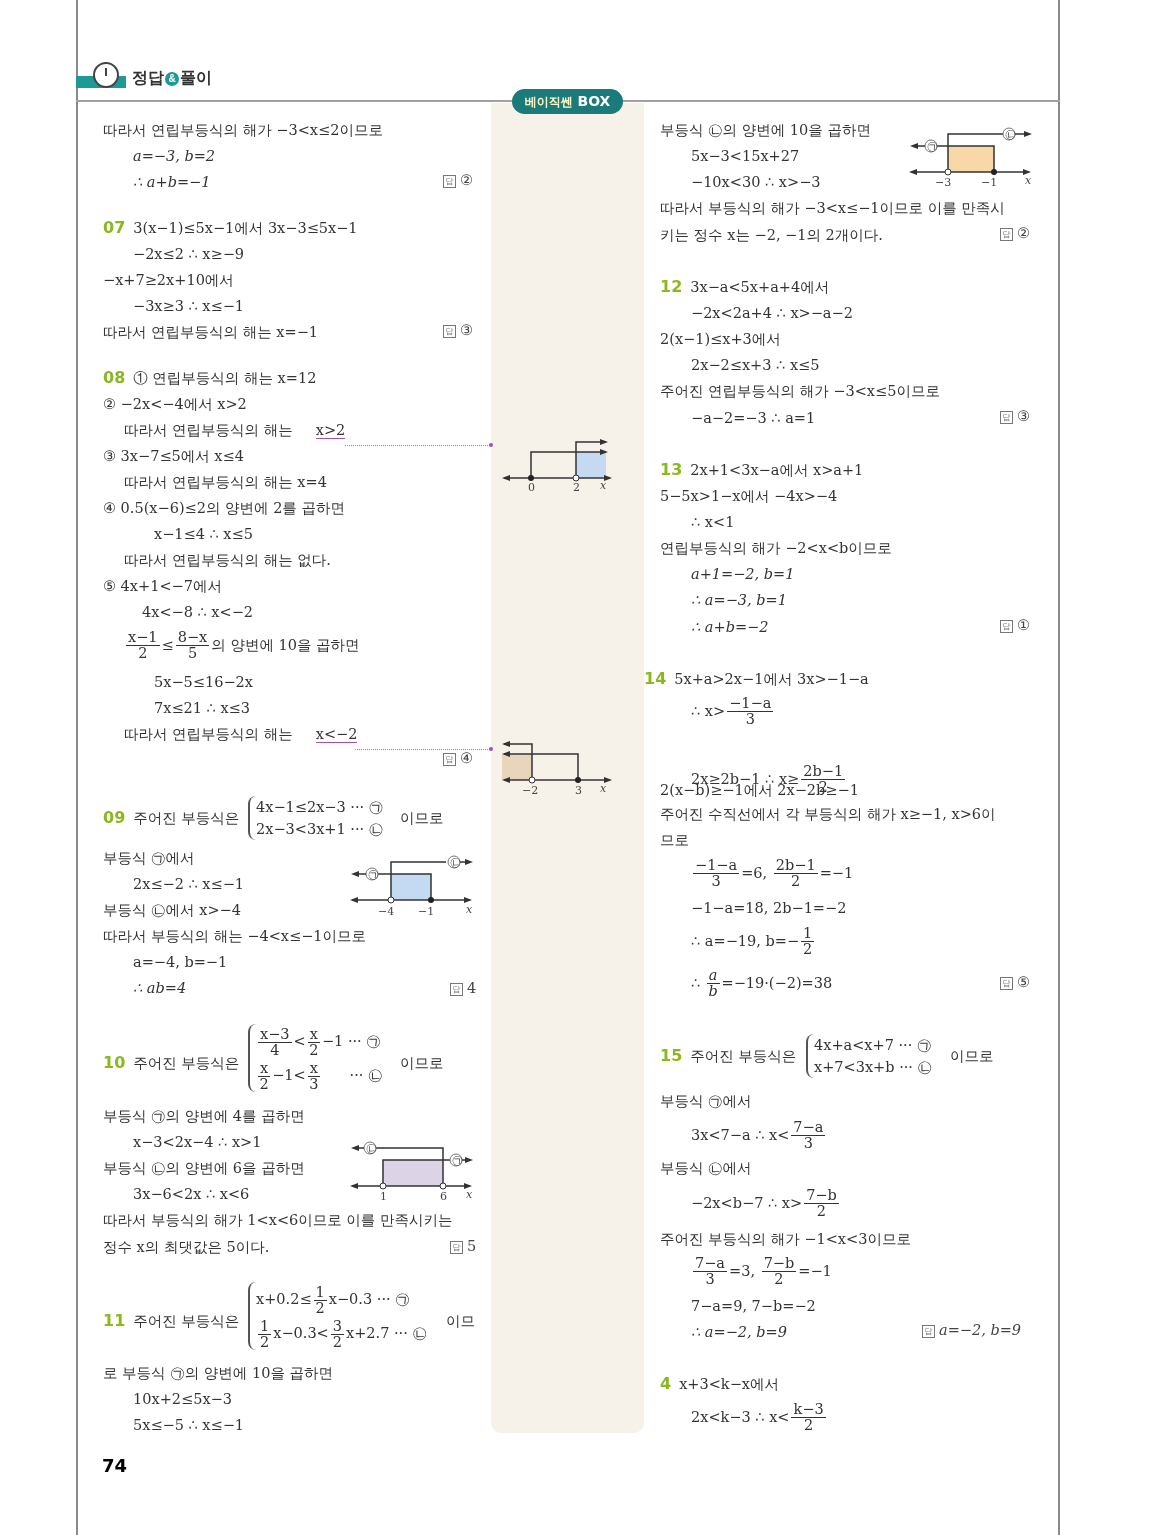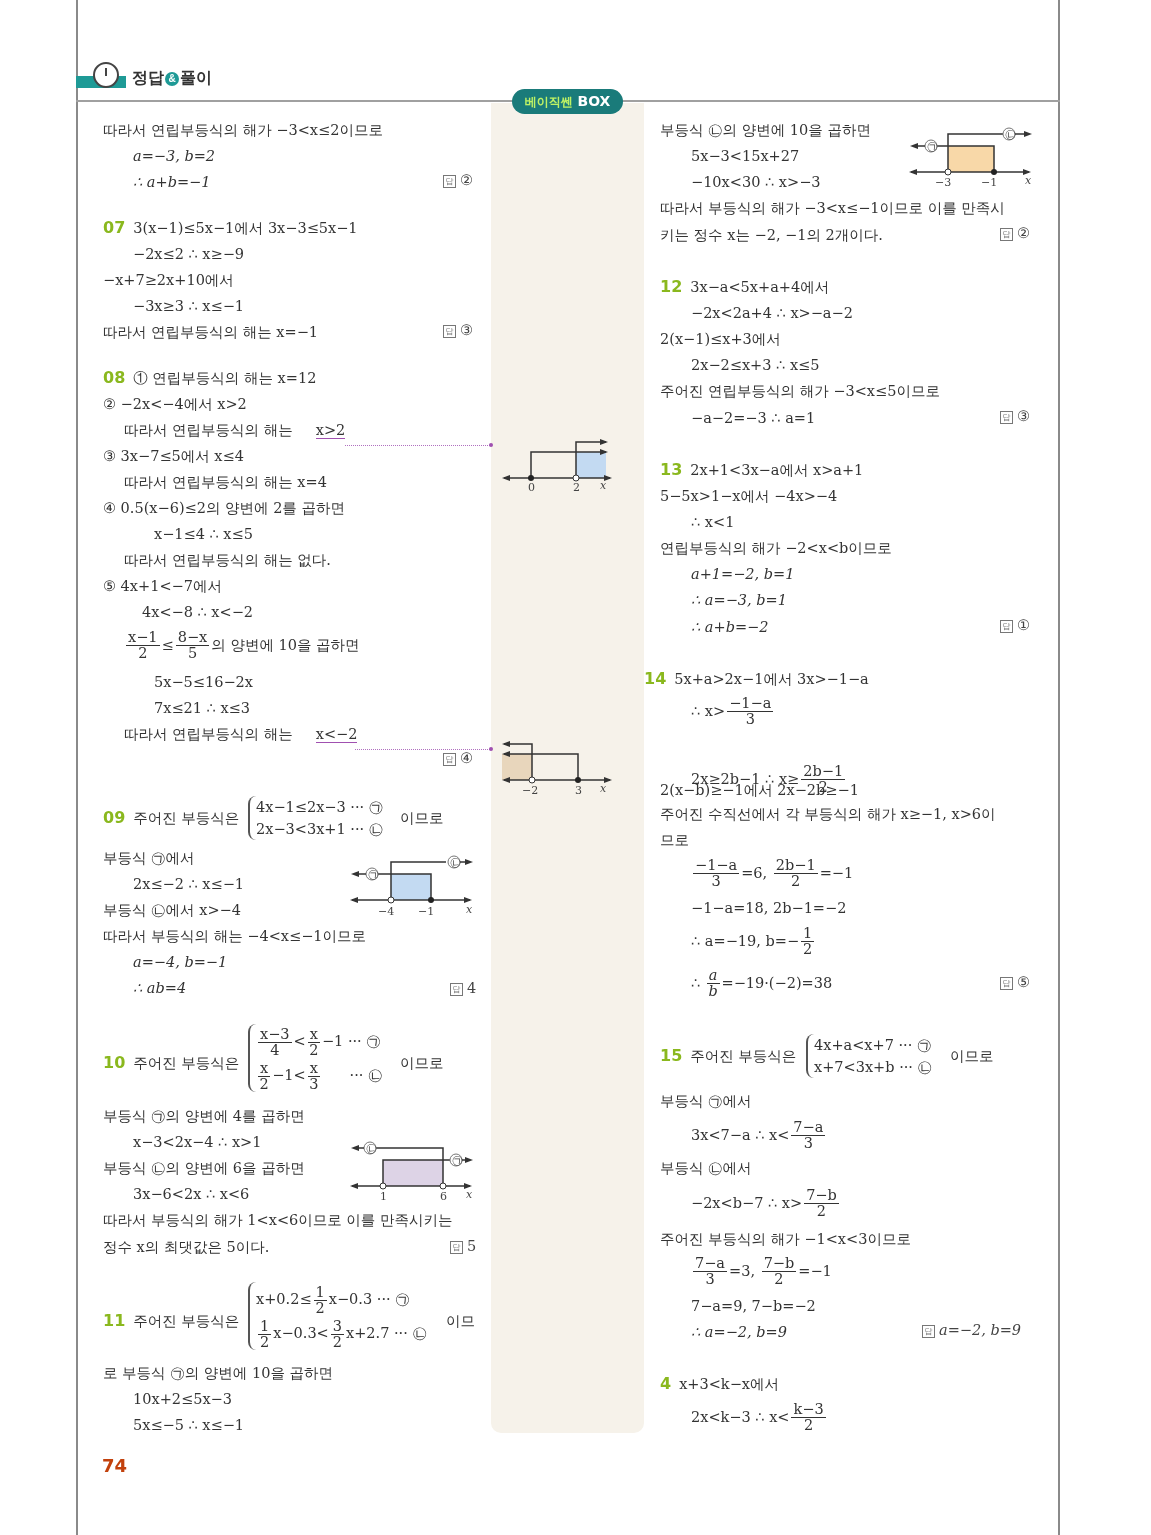--- a/index.html
+++ b/index.html
@@ -10,34 +10,34 @@
   .vline-right { left: 1058px; top: 0; width: 2px; height: 1535px; background: #8a8a8a; }
   .hrule { left: 76px; top: 100px; width: 984px; height: 2px; background: #a0a0a0; }
   .teal-bar { left: 76px; top: 76px; width: 50px; height: 12px; background: #1e9a96; }
   .clock { left: 93px; top: 62px; width: 22px; height: 22px; border: 2px solid #444; border-radius: 50%; background: #fff; }
   .clock::after { content: ""; position: absolute; left: 10px; top: 4px; width: 2px; height: 8px; background: #444; }
   .header-title { left: 132px; top: 68px; font-family: Liberation Sans, sans-serif; font-weight: bold; font-size: 16px; color: #333; }
   .header-title .amp { display: inline-block; width: 14px; height: 14px; border-radius: 50%; background: #1e9a96; color: #fff; font-size: 10px; text-align: center; line-height: 14px; margin: 0 1px; vertical-align: 1px; }
   .box-col { left: 491px; top: 103px; width: 153px; height: 1330px; background: #f6f2ea; border-radius: 0 0 10px 10px; }
   .box-badge { left: 512px; top: 89px; width: 111px; height: 25px; background: #1a7b7a; border-radius: 13px; color: #fff; text-align: center;
                font-family: "DejaVu Sans", sans-serif; font-weight: bold; font-size: 14px; line-height: 25px; }
-  .box-badge .ko { color: #bef264; font-size: 12px; }
+  .box-badge .ko { color: #fef9c3; font-size: 12px; }
   .line { position: absolute; white-space: nowrap; line-height: 20px; }
   .num { font-family: "DejaVu Sans", sans-serif; font-weight: bold; color: #8ab81e; font-size: 16px; margin-right: 8px; }
   .ans { position: absolute; white-space: nowrap; color: #444; }
   .ans .mark { display: inline-block; width: 11px; height: 11px; border: 1px solid #777; font-size: 8px; line-height: 11px; text-align: center; margin-right: 4px; vertical-align: 1px; color: #777; }
   .frac { display: inline-block; vertical-align: middle; text-align: center; line-height: 15px; margin: 0 2px; }
   .frac .n { display: block; border-bottom: 1px solid #333; padding: 0 2px; }
   .frac .d { display: block; }
   .sys { display: inline-block; vertical-align: middle; border-left: 2px solid #555; border-radius: 8px 0 0 8px; padding-left: 6px; line-height: 22px; }
   .sys.tall { line-height: 34px; }
   .u { border-bottom: 1px solid #a050b0; }
   .dotline { position: absolute; height: 0; border-top: 1px dotted #b070c0; }
   .dotpt { position: absolute; width: 4px; height: 4px; border-radius: 50%; background: #a050b0; }
-  .page-num { left: 102px; top: 1455px; font-family: "DejaVu Sans", sans-serif; font-weight: bold; font-size: 18px; color: #c2410c; }
+  .page-num { left: 102px; top: 1455px; font-family: "DejaVu Sans", sans-serif; font-weight: bold; font-size: 18px; color: #000000; }
   svg text { font-family: "DejaVu Serif", serif; font-size: 11px; fill: #444; }
 </style>
 </head>
 <body>
 
 <div class="abs vline-left"></div>
 <div class="abs vline-right"></div>
 <div class="abs hrule"></div>
 <div class="abs teal-bar"></div>
 <div class="abs clock"></div>
@@ -94,21 +94,21 @@
   <div class="line" style="left:103px;top:808px"><span class="num">09</span><span>주어진 부등식은</span></div>
   <div class="abs sys" style="left:248px;top:796px">
     <div>4x−1≤2x−3 ··· ㉠</div>
     <div>2x−3&lt;3x+1 ··· ㉡</div>
   </div>
   <div class="line" style="left:400px;top:808px">이므로</div>
   <div class="line" style="left:103px;top:848px">부등식 ㉠에서</div>
   <div class="line" style="left:133px;top:874px">2x≤−2      ∴ x≤−1</div>
   <div class="line" style="left:103px;top:900px">부등식 ㉡에서      x&gt;−4</div>
   <div class="line" style="left:103px;top:926px">따라서 부등식의 해는 −4&lt;x≤−1이므로</div>
-  <div class="line" style="left:133px;top:952px;font-style:italic">a=−4, b=−1</div>
+  <div class="line" style="left:133px;top:952px;">a=−4, b=−1</div>
   <div class="line" style="left:133px;top:978px;font-style:italic">∴ ab=4</div>
   <div class="ans" style="left:450px;top:980px"><span class="mark">답</span><span>4</span></div>
 </div>
 
 <div>
   <div class="line" style="left:103px;top:1053px"><span class="num">10</span><span>주어진 부등식은</span></div>
   <div class="abs sys tall" style="left:248px;top:1024px">
     <div><span class="frac"><span class="n">x−3</span><span class="d">4</span></span><span>&lt;</span><span class="frac"><span class="n">x</span><span class="d">2</span></span><span>−1 ··· ㉠</span></div>
     <div><span class="frac"><span class="n">x</span><span class="d">2</span></span><span>−1&lt;</span><span class="frac"><span class="n">x</span><span class="d">3</span></span>&nbsp;&nbsp;&nbsp;&nbsp;&nbsp;&nbsp;<span>··· ㉡</span></div>
   </div>

